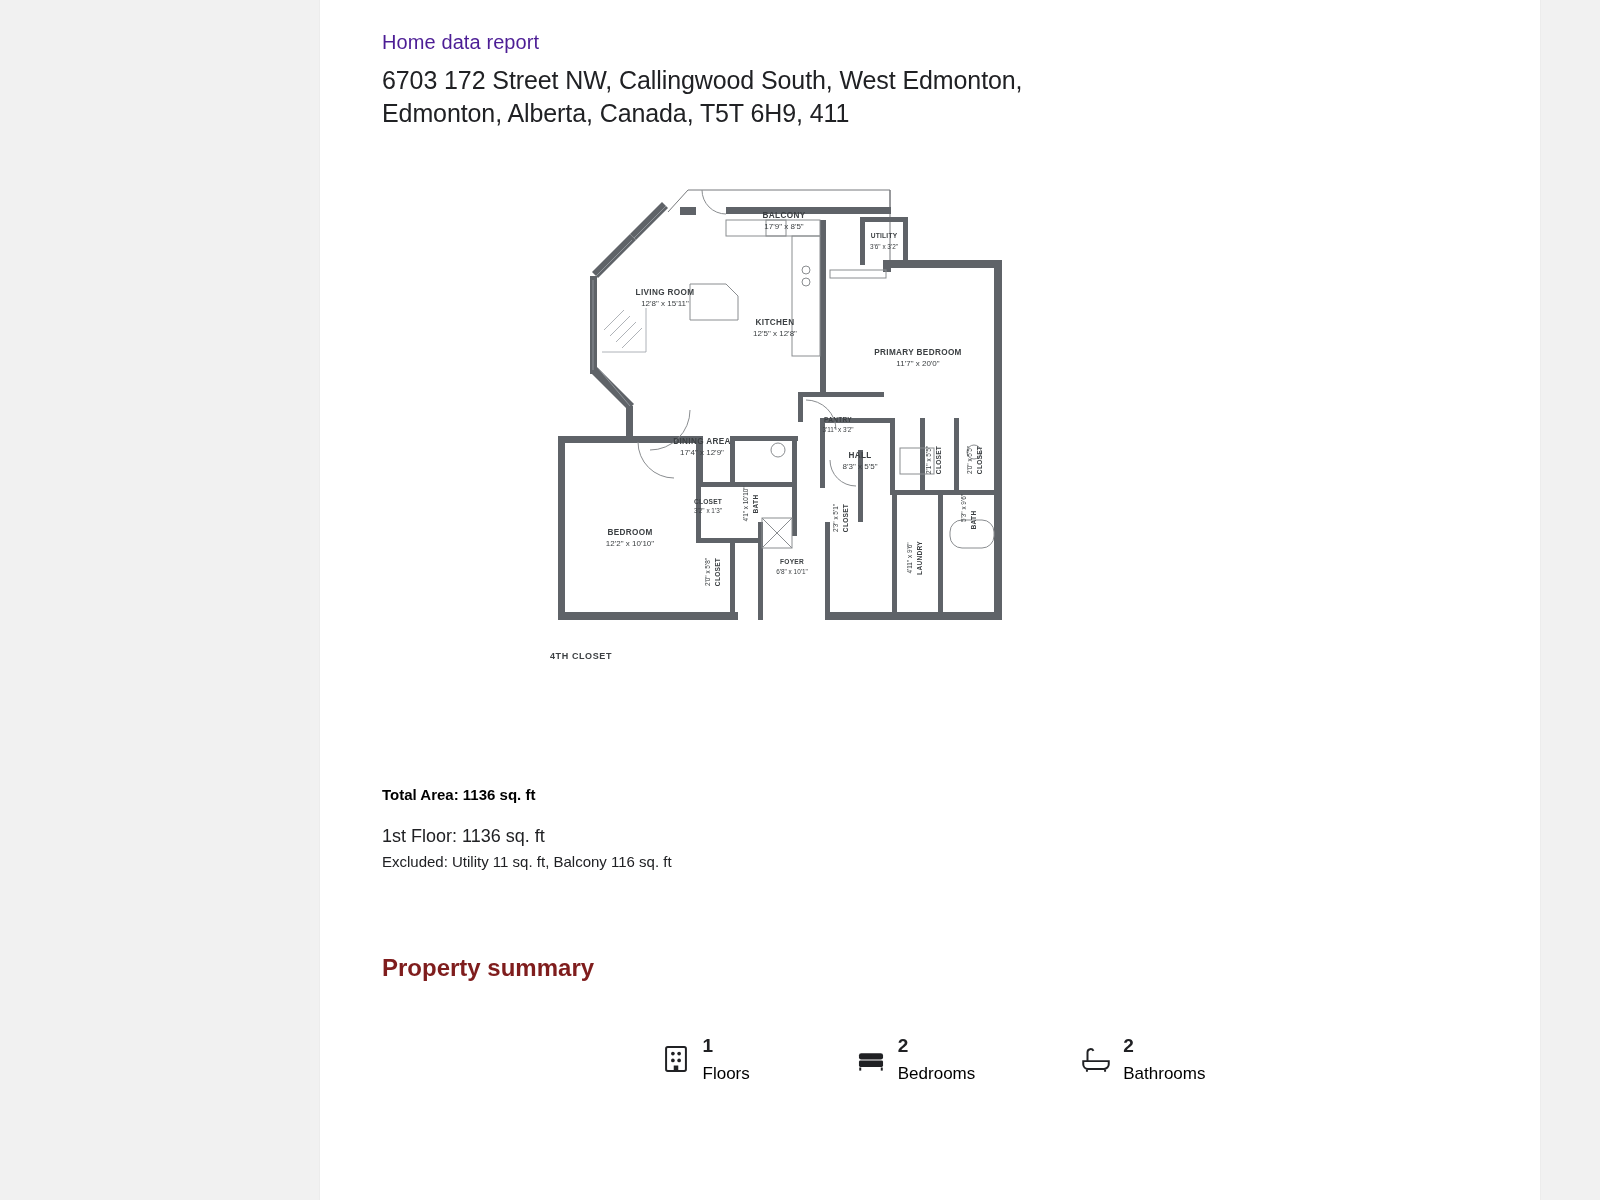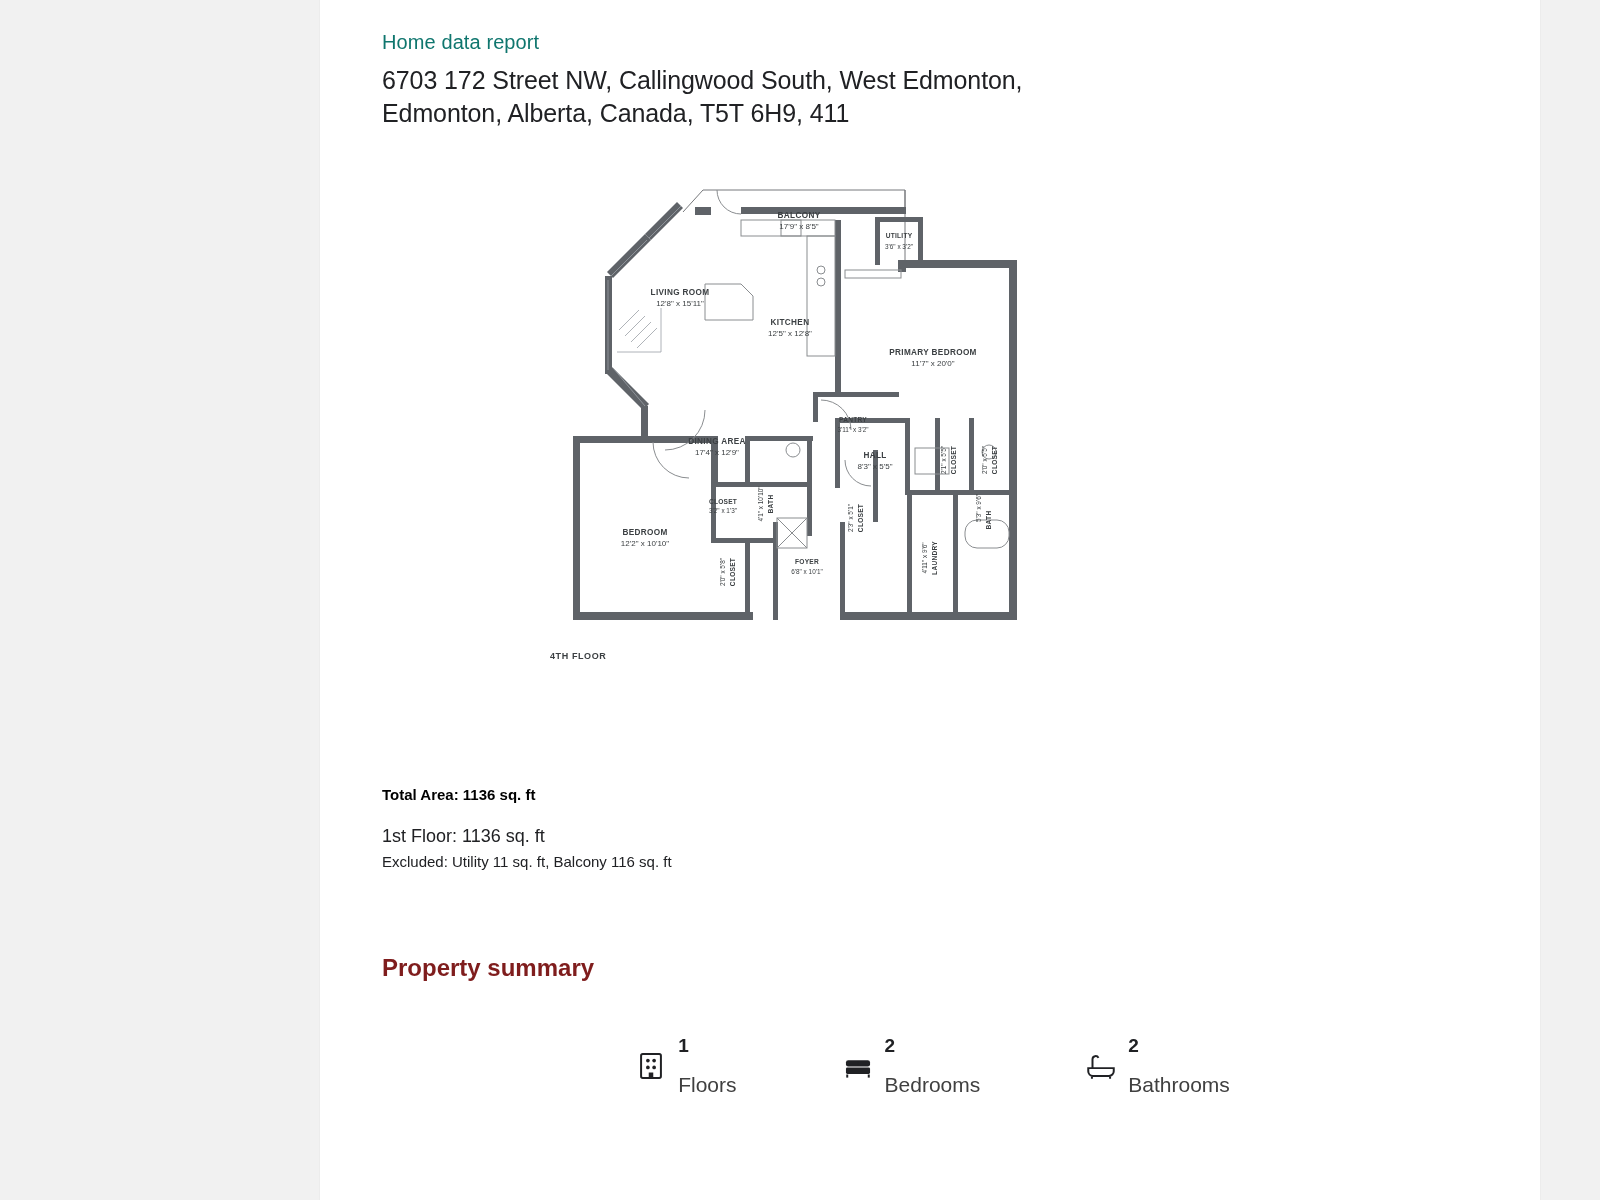--- a/index.html
+++ b/index.html
@@ -25,39 +25,39 @@
   .page-inner {
     position: relative;
     width: 100%;
     height: 100%;
   }
   .report-kicker {
     position: absolute;
     left: 62px;
     top: 31px;
     font-size: 20px;
-    color: #0f766e;
+    color: #4c1d95;
     letter-spacing: .1px;
   }
   .report-title {
     position: absolute;
     left: 62px;
     top: 64px;
     width: 740px;
     font-size: 25px;
     font-weight: normal;
     color: #202124;
     line-height: 33px;
     letter-spacing: -.1px;
   }
 
   
   .plan-wrap {
     position: absolute;
-    left: 225px;
+    left: 210px;
     top: 160px;
     width: 700px;
     height: 510px;
   }
   .plan-svg { display: block; }
   .floor-label {
     position: absolute;
     left: 230px;
     top: 651px;
     font-size: 9px;
@@ -122,24 +122,24 @@
     color: #202124;
   }
   .stat-text { line-height: 1; }
   .stat-value {
     font-size: 19px;
     font-weight: bold;
     color: #202124;
     display: block;
   }
   .stat-label {
-    font-size: 21px;
-    color: #404040;
+    font-size: 17px;
+    color: #000000;
     display: block;
-    margin-top: 19px;
+    margin-top: 10px;
   }
 
   
   text {
     font-family: "Liberation Sans", sans-serif;
     fill: #3c4043;
   }
   .rm-name { font-size: 8.2px; font-weight: bold; letter-spacing: .35px; }
   .rm-dim  { font-size: 8px; }
   .sm-name { font-size: 6.6px; font-weight: bold; letter-spacing: .25px; }
@@ -318,21 +318,21 @@
 
         <text class="sm-name" x="262" y="404" text-anchor="middle">FOYER</text>
         <text class="sm-dim" x="262" y="414" text-anchor="middle">6'8" x 10'1"</text>
 
         <text class="sm-name" x="392" y="398" text-anchor="middle" transform="rotate(-90 392 398)">LAUNDRY</text>
         <text class="sm-dim" x="382" y="398" text-anchor="middle" transform="rotate(-90 382 398)">4'11" x 9'6"</text>
       </g>
     </svg>
   </div>
 
-  <div class="floor-label">4TH FLOOR</div>
+  <div class="floor-label">4TH CLOSET</div>
 
   <div class="total-area">Total Area: 1136 sq. ft</div>
   <div class="floor-area">1st Floor: 1136 sq. ft</div>
   <div class="excluded">Excluded: Utility 11 sq. ft, Balcony 116 sq. ft</div>
 
   <div class="summary-heading">Property summary</div>
 
   <div class="stats">
 
     <div class="stat">

